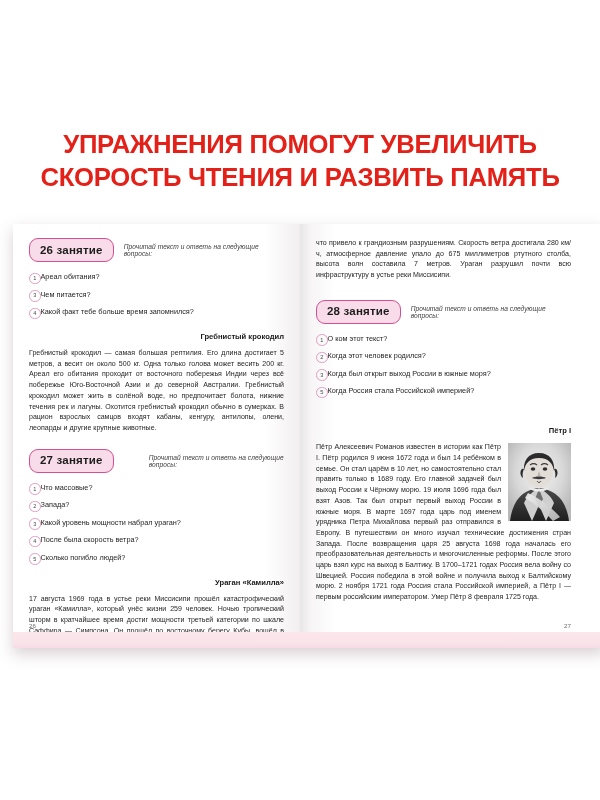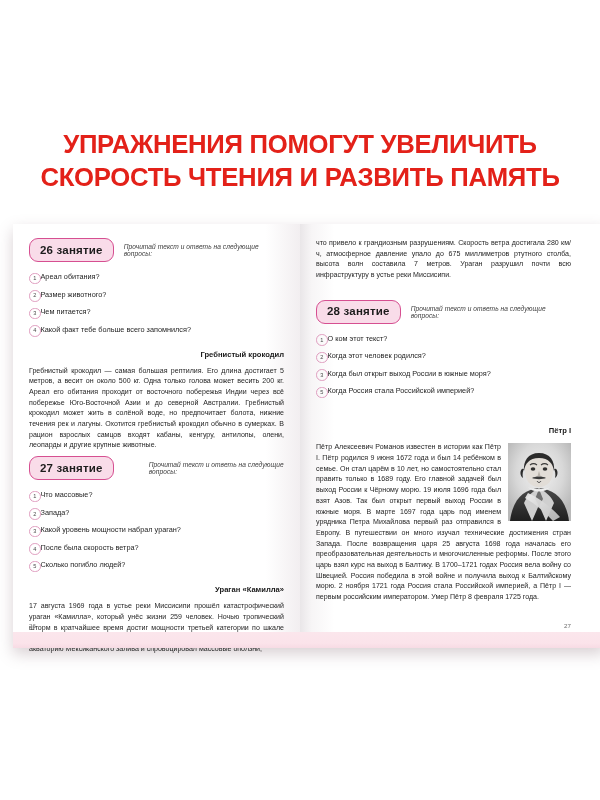--- a/index.html
+++ b/index.html
@@ -174,37 +174,33 @@
       <div class="lesson-badge">26 занятие</div>
       <div class="lesson-instruction">Прочитай текст и ответь на следующие вопросы:</div>
     </div>
 
     <ul class="qlist">
       <li>
         <span class="qnum">1</span>
         <span>Ареал обитания?</span>
       </li>
       <li>
-        <span class="qnum">2</span>
-        <span>Размер животного?</span>
-      </li>
-      <li>
         <span class="qnum">3</span>
         <span>Чем питается?</span>
       </li>
       <li>
         <span class="qnum">4</span>
-        <span>Какой факт тебе больше всего запомнился?</span>
+        <span>Какой факт тебе больше время запомнился?</span>
       </li>
     </ul>
 
     <div class="article-title">Гребнистый крокодил</div>
     <div class="article-body">Гребнистый крокодил — самая большая рептилия. Его длина достигает 5 метров, а весит он около 500 кг. Одна только голова может весить 200 кг. Ареал его обитания проходит от восточного побережья Индии через всё побережье Юго-Восточной Азии и до северной Австралии. Гребнистый крокодил может жить в солёной воде, но предпочитает болота, нижние течения рек и лагуны. Охотится гребнистый крокодил обычно в сумерках. В рацион взрослых самцов входят кабаны, кенгуру, антилопы, олени, леопарды и другие крупные животные.</div>
 
-    <div class="lesson-head" style="margin-top:5px;gap:35px;">
+    <div class="lesson-head" style="margin-top:15px;gap:35px;">
       <div class="lesson-badge">27 занятие</div>
       <div class="lesson-instruction">Прочитай текст и ответь на следующие вопросы:</div>
     </div>
 
     <ul class="qlist">
       <li>
         <span class="qnum">1</span>
         <span>Что массовые?</span>
       </li>
       <li>

